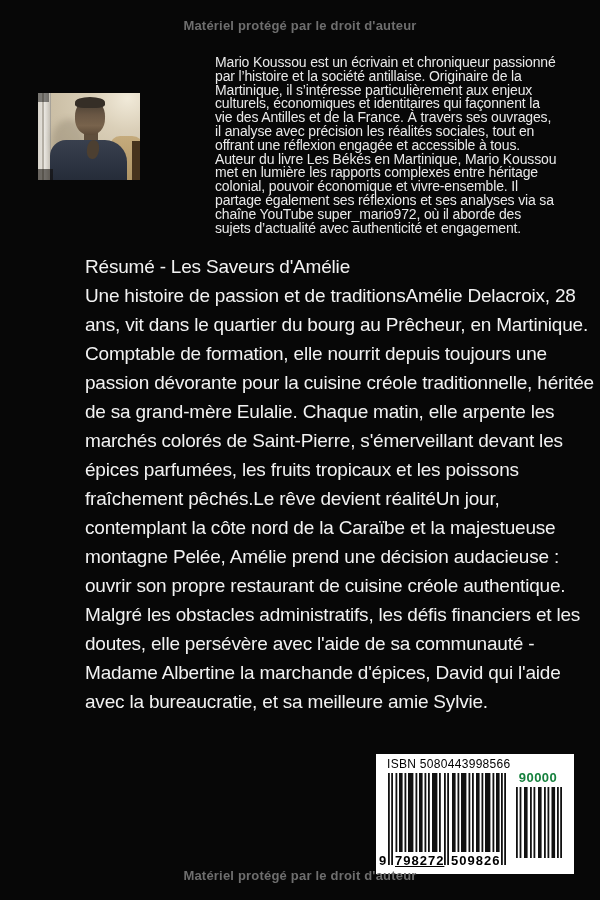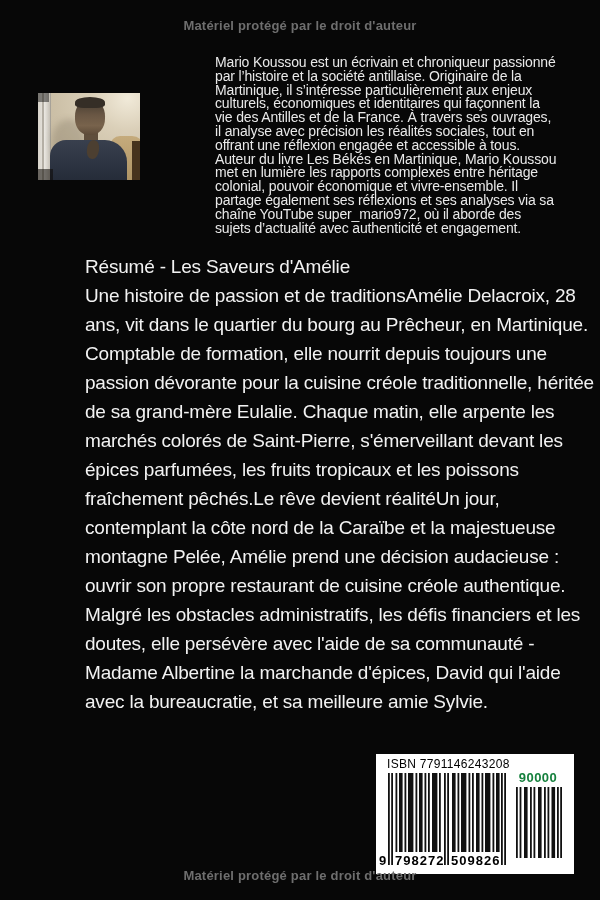--- a/index.html
+++ b/index.html
@@ -116,21 +116,21 @@
   }
   .ean-svg { position:absolute; left:12px; top:19px; }
   .supp-svg { position:absolute; left:140px; top:33px; }
   .supp-number {
     position:absolute; left:136px; top:16px; width:52px;
     text-align:center; color:#15803d; font-size:13px; font-weight:bold;
     letter-spacing:0.5px;
   }
   .ean-digits { position:absolute; top:99px; height:15px; color:#000; font-size:13px; font-weight:bold; }
   .ean-d-left  { left:3px;  width:12px; text-align:left; }
-  .ean-d-g1    { left:19px; width:48px; text-align:left; letter-spacing:1px; }
+  .ean-d-g1    { left:19px; width:48px; text-align:left; letter-spacing:1px;text-decoration:underline; }
   .ean-d-g2    { left:75px; width:48px; text-align:right; letter-spacing:1px; }
 </style>
 </head>
 <body>
 
 <div class="cover">
 
   <div class="watermark top">Matériel protégé par le droit d'auteur</div>
 
   <div class="photo">
@@ -149,21 +149,21 @@
   </div>
 
   <div class="bio">Mario Koussou est un écrivain et chroniqueur passionné par l’histoire et la société antillaise. Originaire de la Martinique, il s’intéresse particulièrement aux enjeux culturels, économiques et identitaires qui façonnent la vie des Antilles et de la France. À travers ses ouvrages, il analyse avec précision les réalités sociales, tout en offrant une réflexion engagée et accessible à tous. Auteur du livre Les Békés en Martinique, Mario Koussou met en lumière les rapports complexes entre héritage colonial, pouvoir économique et vivre-ensemble. Il partage également ses réflexions et ses analyses via sa chaîne YouTube super_mario972, où il aborde des sujets d’actualité avec authenticité et engagement.</div>
 
   <div class="resume">
     <div>Résumé - Les Saveurs d'Amélie</div>
     <div>Une histoire de passion et de traditionsAmélie Delacroix, 28 ans, vit dans le quartier du bourg au Prêcheur, en Martinique. Comptable de formation, elle nourrit depuis toujours une passion dévorante pour la cuisine créole traditionnelle, héritée de sa grand-mère Eulalie. Chaque matin, elle arpente les marchés colorés de Saint-Pierre, s'émerveillant devant les épices parfumées, les fruits tropicaux et les poissons fraîchement pêchés.Le rêve devient réalitéUn jour, contemplant la côte nord de la Caraïbe et la majestueuse montagne Pelée, Amélie prend une décision audacieuse : ouvrir son propre restaurant de cuisine créole authentique. Malgré les obstacles administratifs, les défis financiers et les doutes, elle persévère avec l'aide de sa communauté - Madame Albertine la marchande d'épices, David qui l'aide avec la bureaucratie, et sa meilleure amie Sylvie.</div>
   </div>
 
   <div class="barcode-panel">
-    <div class="isbn-label">ISBN 7791146243208</div>
+    <div class="isbn-label">ISBN 5080443998566</div>
 
     <svg class="ean-svg" width="118" height="97" viewBox="0 0 118 97">
 
       <rect x="0" y="0" width="1.8" height="92" fill="#111"></rect>
       <rect x="3.2" y="0" width="1.8" height="92" fill="#111"></rect>
       <rect x="56" y="0" width="1.8" height="92" fill="#111"></rect>
       <rect x="59.2" y="0" width="1.8" height="92" fill="#111"></rect>
       <rect x="113" y="0" width="1.8" height="92" fill="#111"></rect>
       <rect x="116.2" y="0" width="1.8" height="92" fill="#111"></rect>
 

